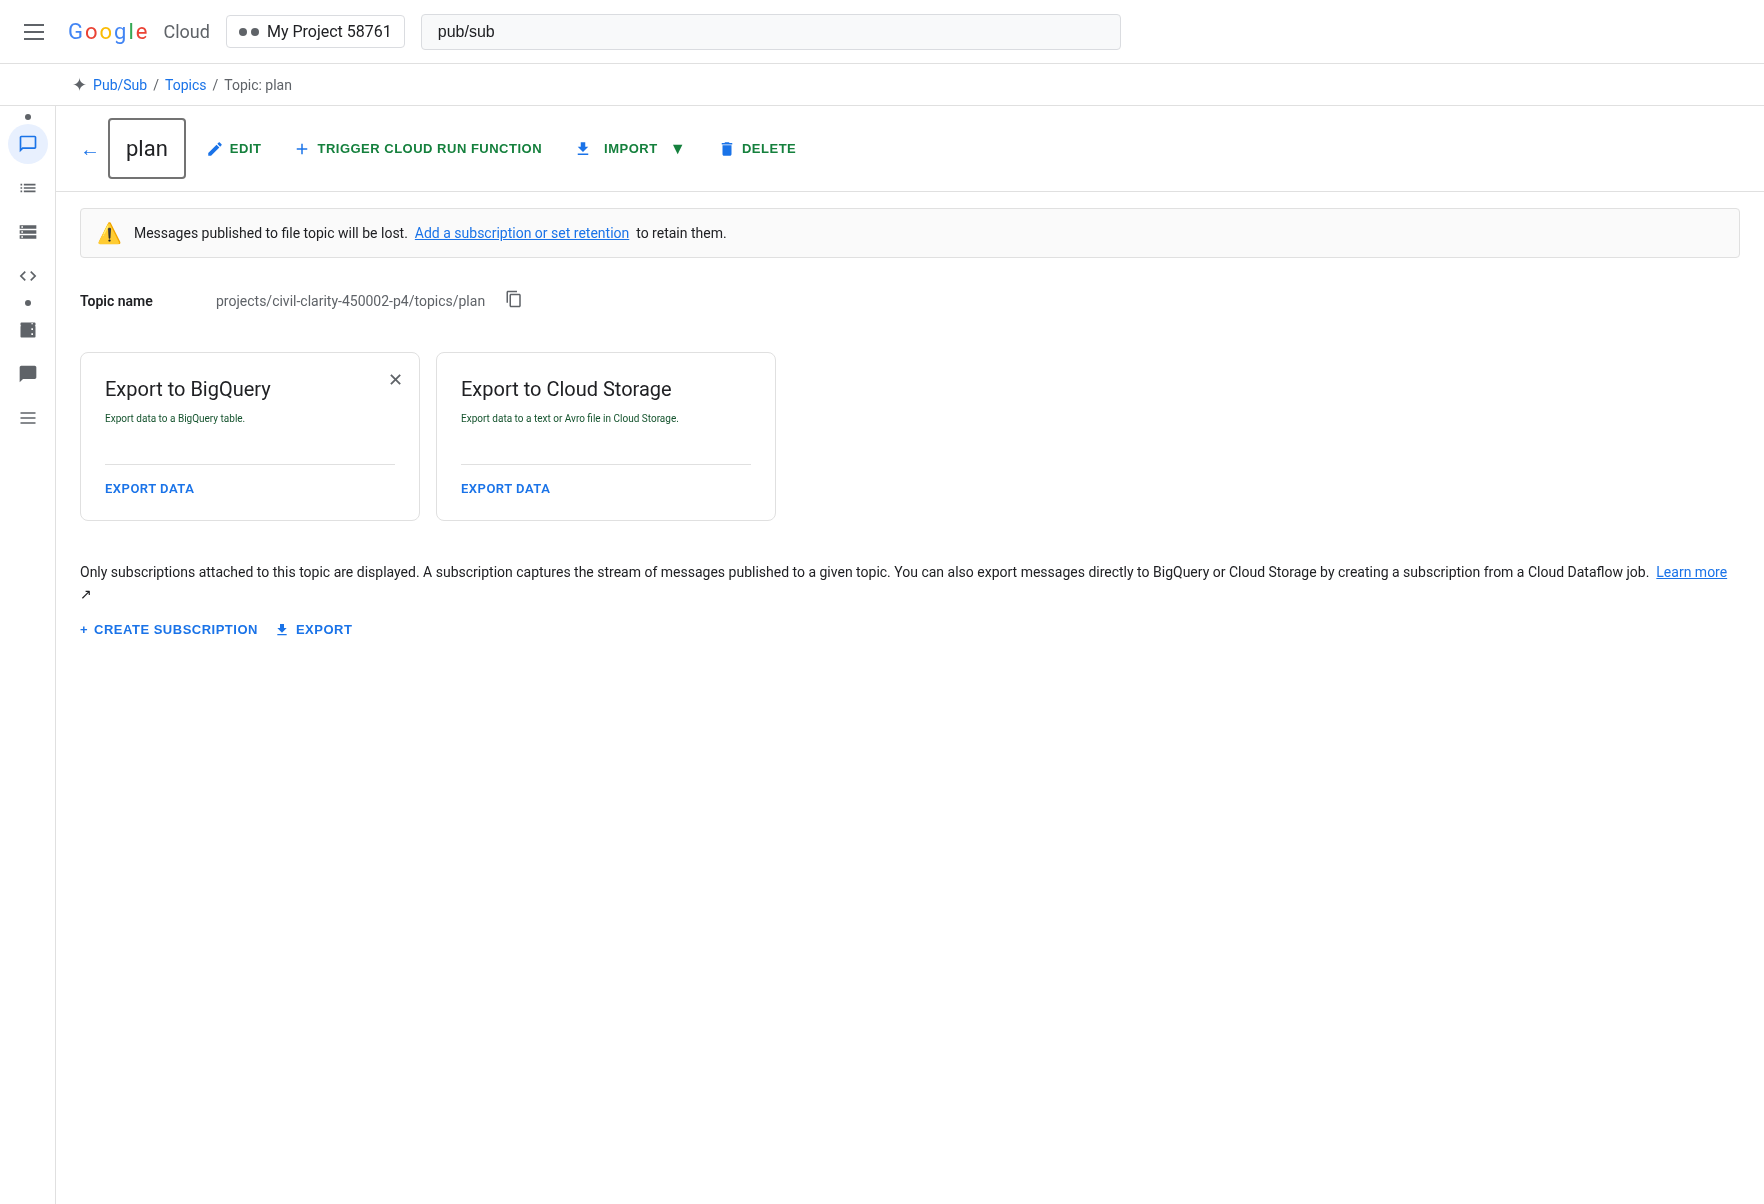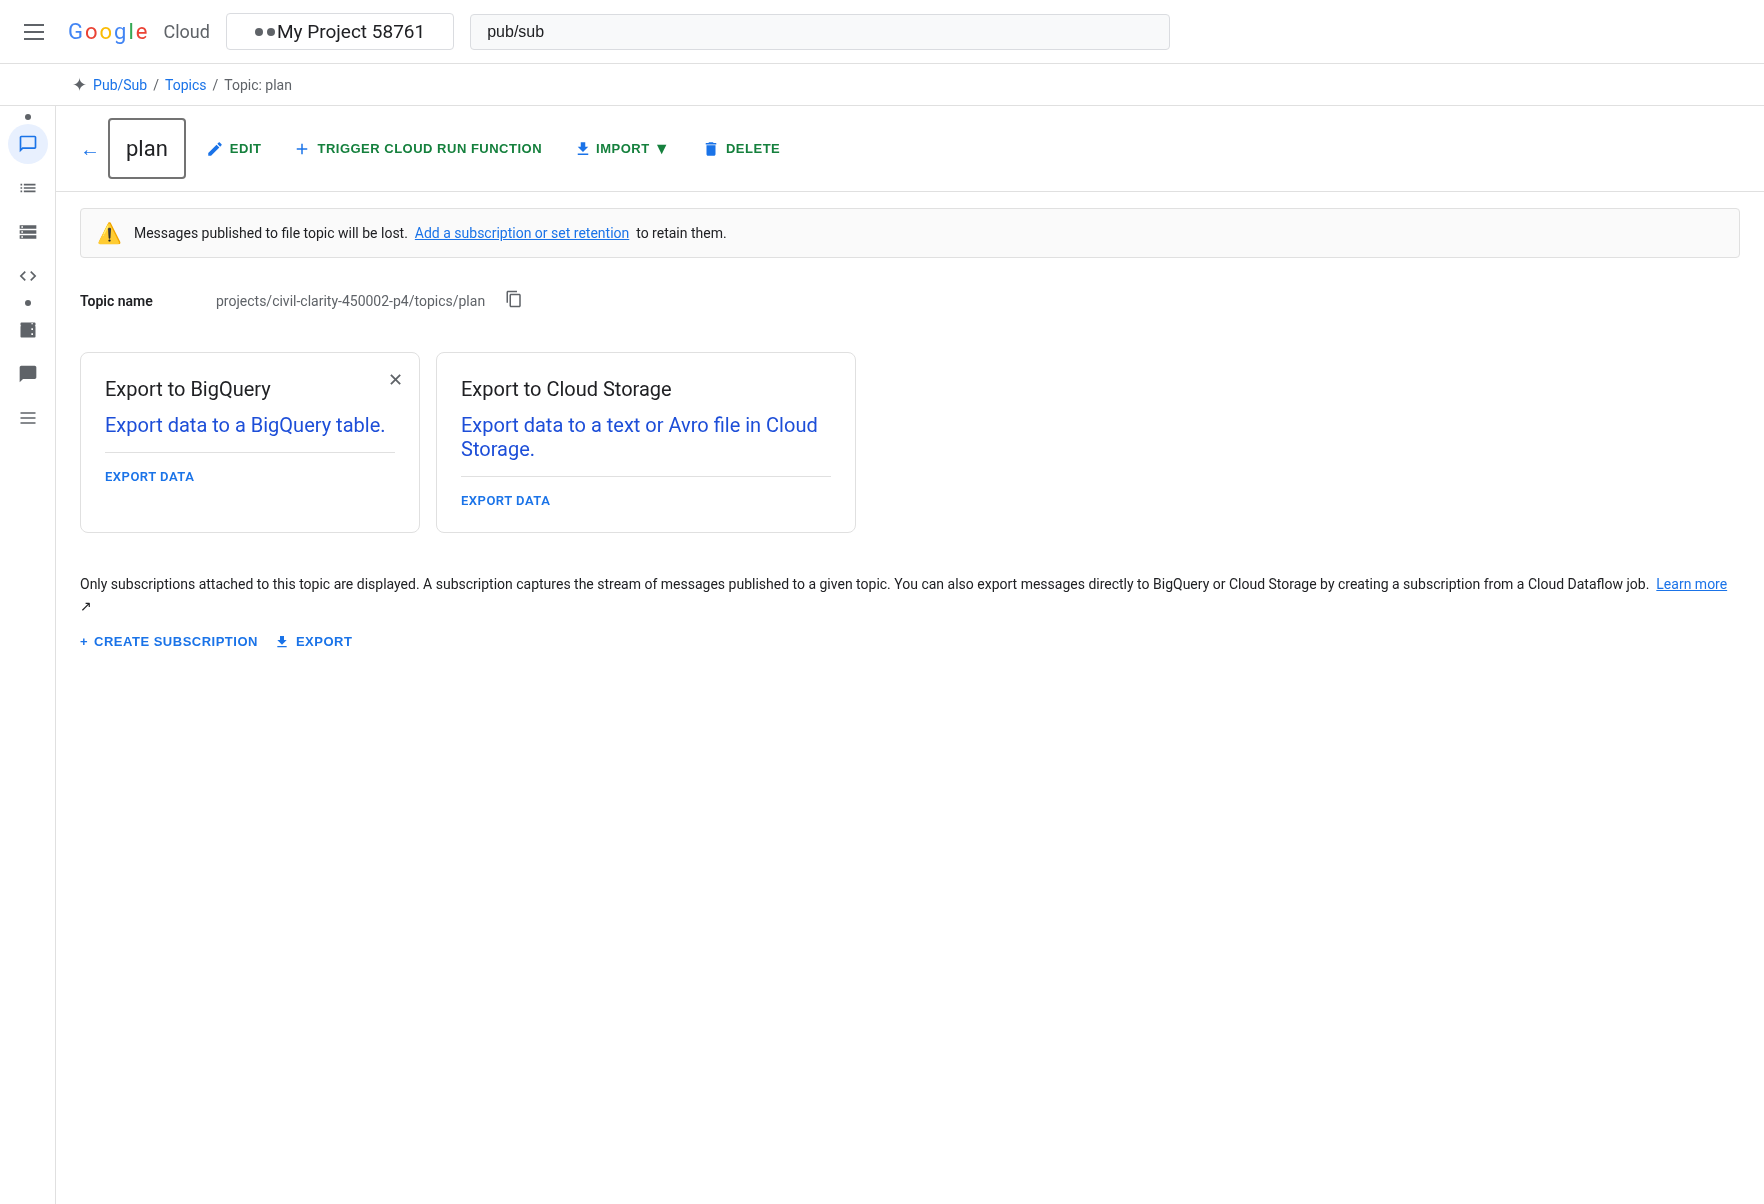--- a/index.html
+++ b/index.html
@@ -18,23 +18,23 @@
       display: flex; flex-direction: column; gap: 5px; cursor: pointer; padding: 8px;
     }
     .hamburger span { width: 20px; height: 2px; background: #5f6368; display: block; }
     .google-logo { display: flex; align-items: center; gap: 2px; }
     .google-logo .g-blue { color: #4285F4; font-size: 22px; font-weight: 400; }
     .google-logo .g-red { color: #EA4335; font-size: 22px; font-weight: 400; }
     .google-logo .g-yellow { color: #FBBC05; font-size: 22px; font-weight: 400; }
     .google-logo .g-green { color: #34A853; font-size: 22px; font-weight: 400; }
     .google-logo .cloud-text { font-size: 18px; color: #5f6368; font-weight: 400; margin-left: 14px; }
     .project-btn {
-      display: flex; align-items: center; gap: 2px;
+      display: flex; align-items: center; gap: 8px;
       border: 1px solid #dadce0; border-radius: 4px;
-      padding: 6px 28px; cursor: pointer; font-size: 19px; color: #202124;
+      padding: 6px 12px; cursor: pointer; font-size: 16px; color: #202124;
     }
     .project-dots { display: flex; gap: 4px; }
     .project-dot { width: 8px; height: 8px; border-radius: 50%; background: #5f6368; }
     .search-bar {
       flex: 1; max-width: 700px;
       border: 1px solid #dadce0; border-radius: 4px;
       padding: 8px 16px; font-size: 16px; color: #202124;
       background: #f8f9fa;
     }
 
@@ -89,21 +89,21 @@
       padding: 16px 16px; font-size: 22px; font-weight: 400; color: #202124;
     }
     .toolbar-btn {
       display: flex; align-items: center; gap: 6px;
       padding: 8px 12px; cursor: pointer;
       color: #15803d; font-size: 13px; font-weight: 600;
       text-transform: uppercase; letter-spacing: 0.5px;
       border: none; background: transparent;
     }
     .toolbar-btn svg { width: 18px; height: 18px; }
-    .import-btn { display: flex; align-items: center; gap: 4px; }
+    .import-btn { display: flex; align-items: center; gap: 12px; }
     .dropdown-arrow { font-size: 16px; }
 
     
     .alert-banner {
       display: flex; align-items: center; gap: 12px;
       margin: 16px 24px;
       padding: 12px 16px;
       background: #fafafa; border: 1px solid #e0e0e0; border-radius: 4px;
       font-size: 14px; color: #202124;
     }
@@ -119,21 +119,21 @@
 
     
     .export-cards { display: flex; gap: 0; margin: 16px 24px; }
     .export-card {
       border: 1px solid #e0e0e0; border-radius: 8px;
       padding: 24px; min-width: 340px; max-width: 420px;
       position: relative; background: #fff;
       margin-right: 16px;
     }
     .export-card-title { font-size: 20px; font-weight: 400; margin-bottom: 12px; }
-    .export-card-desc { font-size: 20px; color: #1d4ed8; margin-bottom: 15px; }
+    .export-card-desc { font-size: 10px; color: #14532d; margin-bottom: 40px; }
     .export-card-close {
       position: absolute; top: 16px; right: 16px;
       cursor: pointer; color: #5f6368; font-size: 18px;
     }
     .export-card-action {
       color: #1a73e8; font-size: 13px; font-weight: 600;
       text-transform: uppercase; letter-spacing: 0.5px;
       cursor: pointer; border-top: 1px solid #e0e0e0;
       padding-top: 16px; margin-top: 8px;
     }

